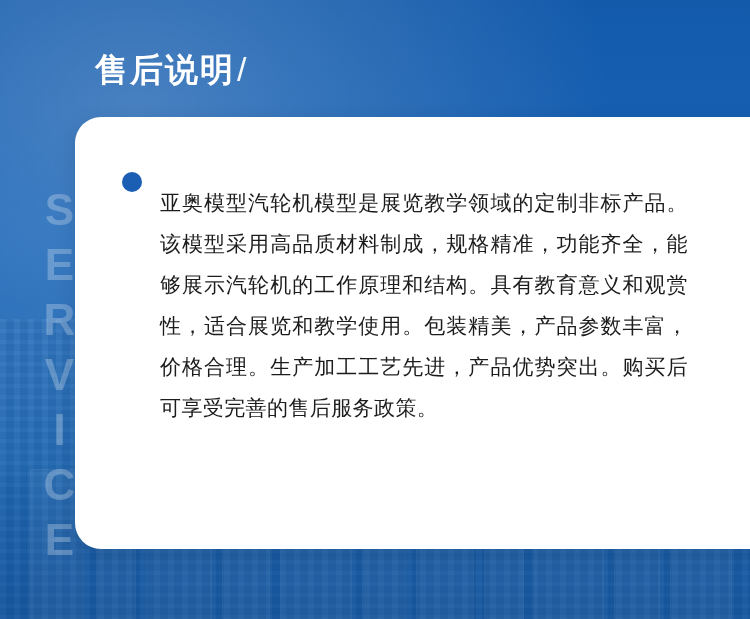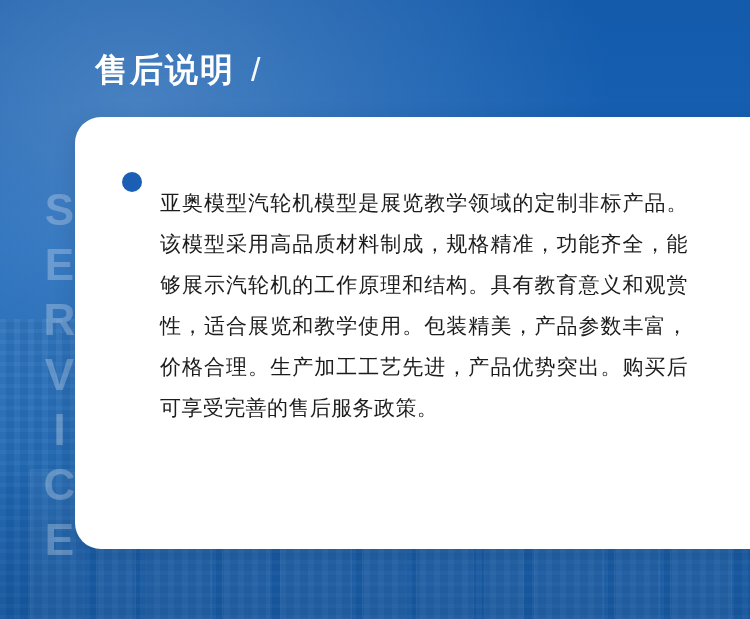--- a/index.html
+++ b/index.html
@@ -80,21 +80,20 @@
     white-space: nowrap;
   }
 
   
   .heading {
     position: absolute;
     left: 95px;
     top: 52px;
     display: flex;
     align-items: baseline;
-    gap: 14px;
     color: #ffffff;
   }
   .heading .cn {
     font-size: 33px;
     font-weight: bold;
     letter-spacing: 2px;
     line-height: 1;
   }
   .heading .slash {
     font-size: 34px;

